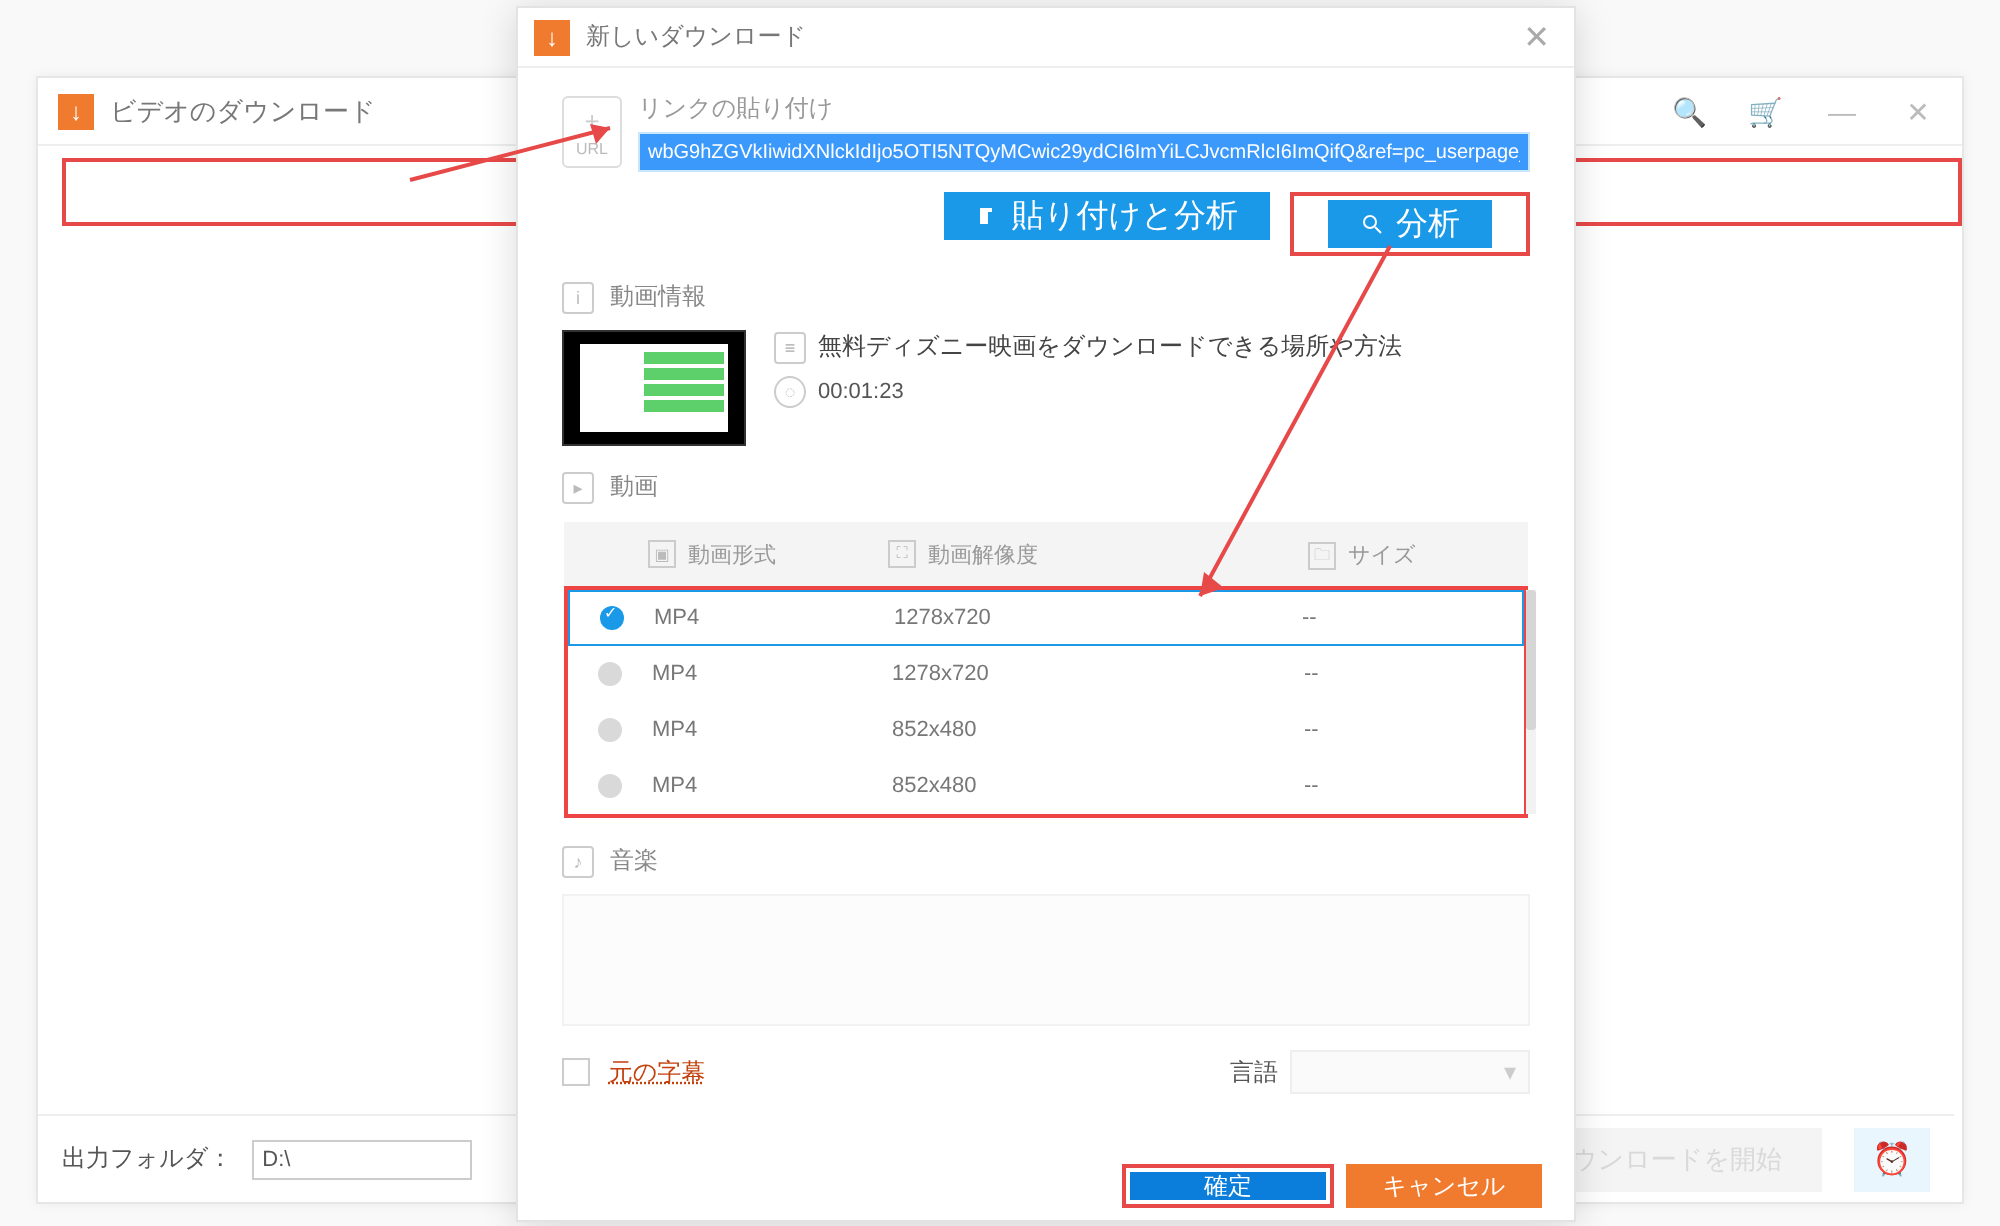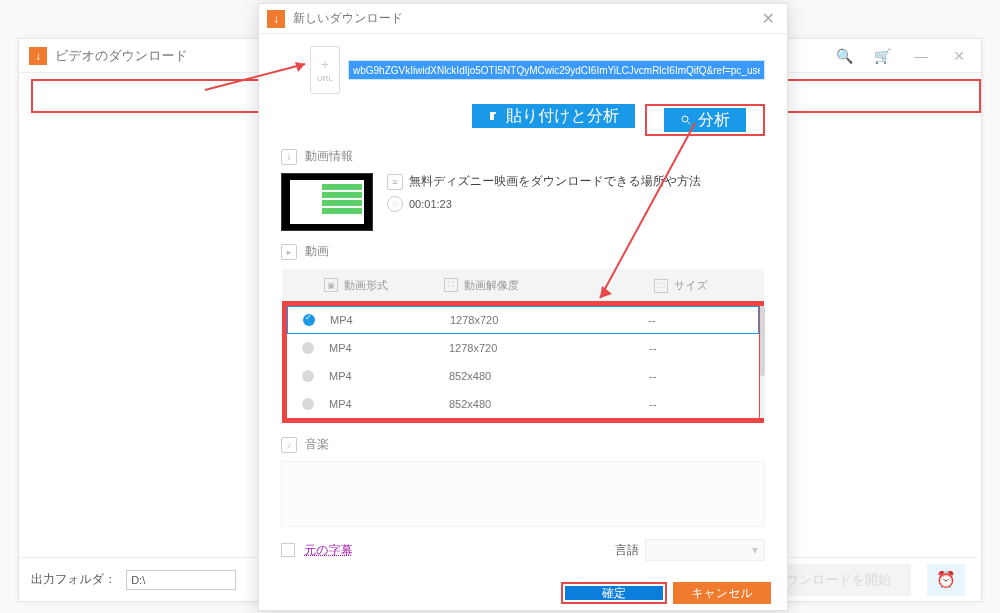--- a/index.html
+++ b/index.html
@@ -22,21 +22,21 @@
   .start-btn { margin-left:auto; background:#f4f4f4; color:#d9d9d9; padding:0 20px; height:32px; display:flex; align-items:center; font-size:13px; position:relative; }
   .alarm { width:38px; height:32px; display:flex; align-items:center; justify-content:center; background:#eaf6fd; margin-left:6px; color:#1a99e8; font-size:16px;}
   
   
   .dialog { position:absolute; left:258px; top:3px; width:530px; height:608px; background:#fff; border:1px solid #e3e3e3; box-shadow:0 2px 18px rgba(0,0,0,.15); display:flex; flex-direction:column; }
   .dlg-titlebar { height:30px; border-bottom:1px solid #eee; display:flex; align-items:center; padding:0 8px; color:#777; font-size:12px;}
   .dlg-close { margin-left:auto; color:#aaa; font-size:16px; padding:0 4px; cursor:default;}
   .dlg-body { flex:1; padding:12px 22px 0 22px; overflow:hidden; position:relative;}
   
   .field-row { display:flex; align-items:center; gap:8px; }
-  .url-icon { width:30px; height:48px; border:1px solid #ddd; border-radius:3px; display:flex; align-items:center; justify-content:center; color:#bbb; font-size:8px; flex-direction:column; gap:2px;margin-left:29px;}
+  .url-icon { width:30px; height:36px; border:1px solid #ddd; border-radius:3px; display:flex; align-items:center; justify-content:center; color:#bbb; font-size:8px; flex-direction:column; gap:2px;}
   .url-icon::before { content:"+"; font-size:13px; color:#ccc;}
   .field-col { flex:1; }
   .paste-label { font-size:12px; color:#999; margin-bottom:3px;}
   .url-input { width:100%; height:20px; border:1px solid #c8e6fa; background:#fff; font-size:10px; padding:0 4px; color:#fff; background:#3b99fc; }
   .url-input::selection { background:#3b99fc; color:#fff;}
   
   .btn-row { display:flex; justify-content:flex-end; gap:10px; margin-top:10px;}
   .btn { height:24px; padding:0 16px; font-size:16px; display:flex; align-items:center; gap:6px; background:#1a99e8; color:#fff; border:none; }
   .btn svg { width:12px; height:12px; fill:#fff;}
   .analyze-wrap { border:2px solid #e74848; padding:2px 17px; }
@@ -57,32 +57,32 @@
   .video-title { font-size:12px; color:#444;}
   
   .table { margin-top:8px; border:1px solid transparent;}
   .table-head { display:flex; background:#f4f4f4; height:32px; align-items:center; color:#999; font-size:11px;}
   .col-dot { width:42px; display:flex; justify-content:center;}
   .col-fmt { width:120px; display:flex; align-items:center; gap:6px;}
   .col-res { flex:1; display:flex; align-items:center; gap:6px;}
   .col-size { width:110px; display:flex; align-items:flex-end; gap:6px;}
   .hicon { width:14px; height:14px; border:1px solid #ccc; display:flex; align-items:center; justify-content:center; font-size:8px; color:#bbb;}
   
-  .table-body { border:5px solid #ef4444; position:relative; }
+  .table-body { border:2px solid #ef4444; position:relative; }
   .trow { display:flex; height:28px; align-items:center; font-size:11px; color:#777;}
   .trow.selected { border:1px solid #1a99e8;}
   .dot { width:12px; height:12px; border-radius:50%; background:#d9d9d9; }
   .dot.on { background:#1a99e8; position:relative;}
   .dot.on::after { content:"✓"; color:#fff; font-size:8px; position:absolute; left:2px; top:-1px;}
   .scrollbar { position:absolute; right:-6px; top:0; bottom:0; width:5px; background:#f2f2f2;}
   .scrollbar .thumb-scroll { width:100%; height:70px; background:#d6d6d6; border-radius:2px;}
   
   .subt-row { display:flex; align-items:center; gap:20px; margin-top:8px;}
   .checkbox { width:14px; height:14px; border:1px solid #ccc; display:inline-block; vertical-align:middle; margin-right:6px;}
-  .subt-label { color:#a21caf; text-decoration:underline dotted; font-size:12px;margin-top:36px;}
+  .subt-label { color:#c2410c; text-decoration:underline dotted; font-size:12px;margin-top:36px;}
   .lang-combo { border:1px solid #eee; width:120px; height:22px; margin-left:6px; background:#fafafa; display:flex; align-items:center; justify-content:flex-end; padding-right:6px; color:#ccc;}
   
   .dlg-footer { height:34px; background:#fff; display:flex; align-items:center; justify-content:flex-end; padding:0 16px 0 0; gap:0; position:relative;}
   .ok-btn { background:#0b7dda; color:#fff; height:14px; width:98px; display:flex; align-items:center; justify-content:center; font-size:12px;}
   .ok-wrap { border:2px solid #e74848; padding:2px;}
   .cancel-btn { background:#f07b2e; color:#fff; height:22px; width:98px; display:flex; align-items:center; justify-content:center; font-size:12px; margin-left:6px;}
   
   
   .arrow { position:absolute; pointer-events:none; }
   .arrow svg line, .arrow svg path { stroke:#e74848; stroke-width:2; fill:none;}
@@ -119,20 +119,21 @@
 <div class="dialog">
   <div class="dlg-titlebar">
     <div class="app-logo"></div>
     <span>新しいダウンロード</span>
     <div class="dlg-close">✕</div>
   </div>
   <div class="dlg-body">
     <div class="field-row">
       <div class="url-icon">URL</div>
       <div class="field-col">
+        <div class="paste-label">リンクの貼り付け</div>
         <input class="url-input" value="wbG9hZGVkIiwidXNlckIdIjo5OTI5NTQyMCwic29ydCI6ImYiLCJvcmRlcI6ImQifQ&amp;ref=pc_userpage_video" style="">
       </div>
     </div>
     <div class="btn-row">
       <button class="btn">
         <svg viewBox="0 0 24 24">
             <path d="M4 4h12v4h-4v12H4z" fill="#fff"></path>
           </svg>
         <span>貼り付けと分析</span>
       </button>

